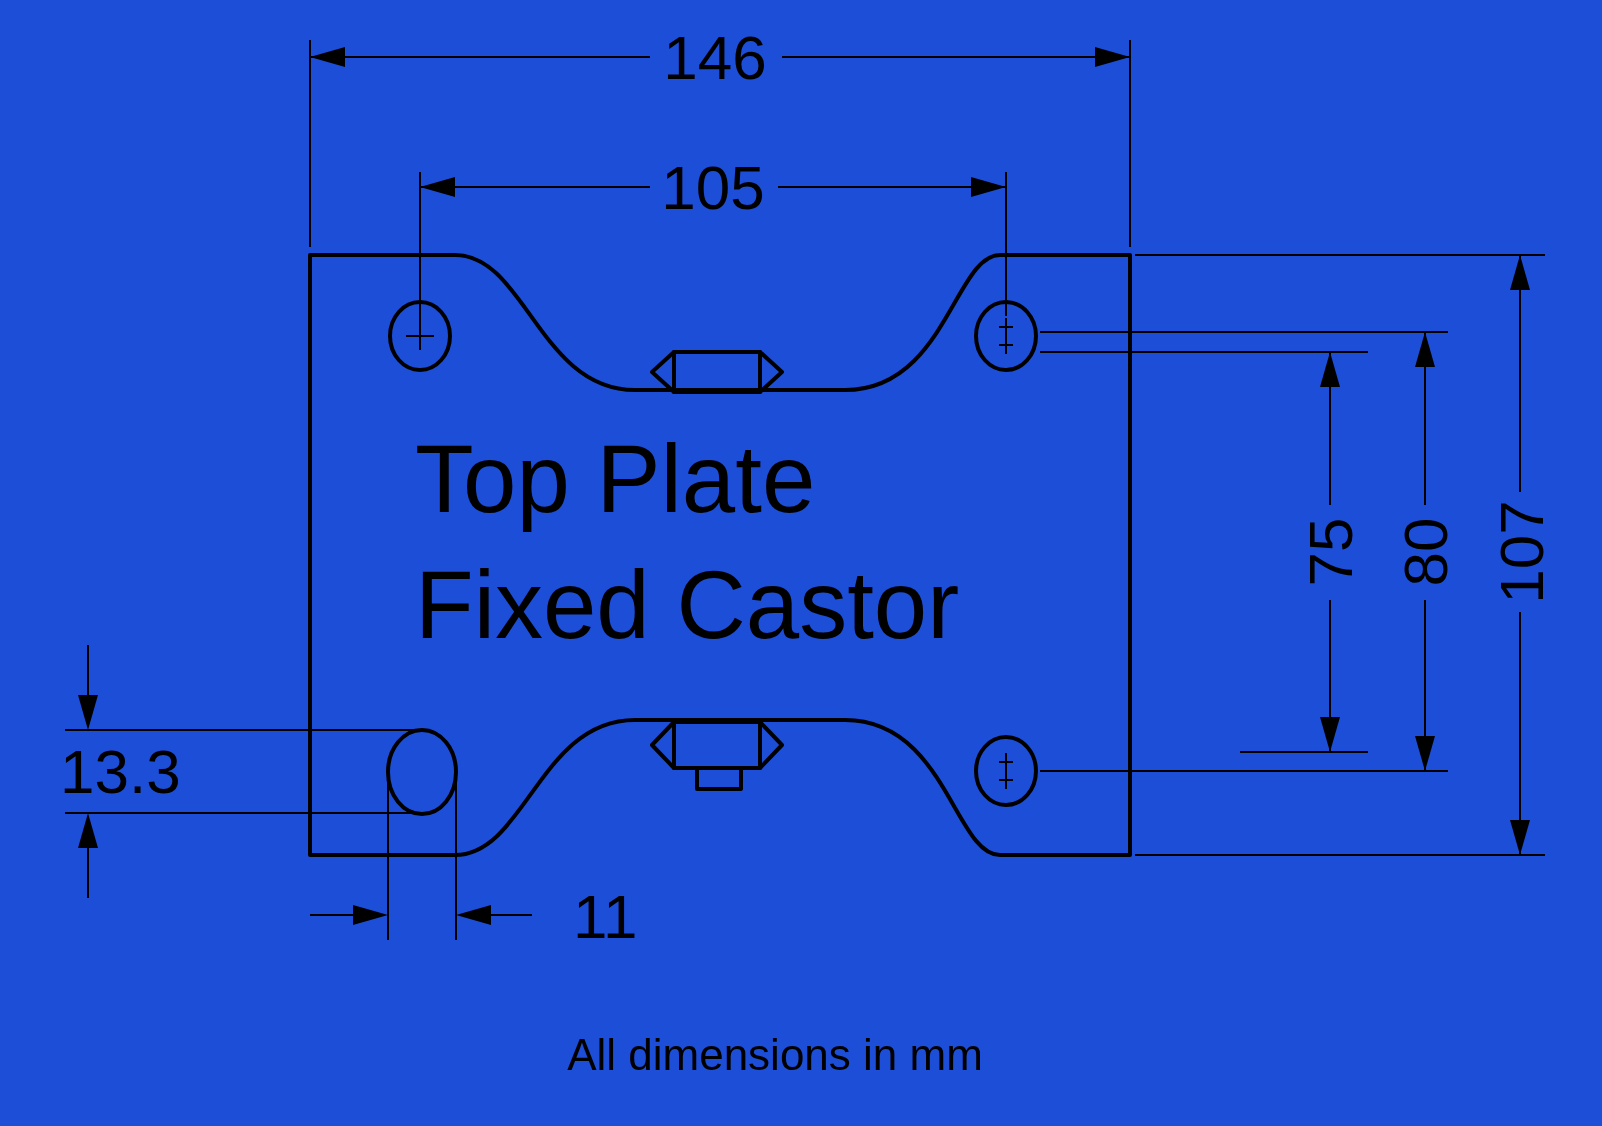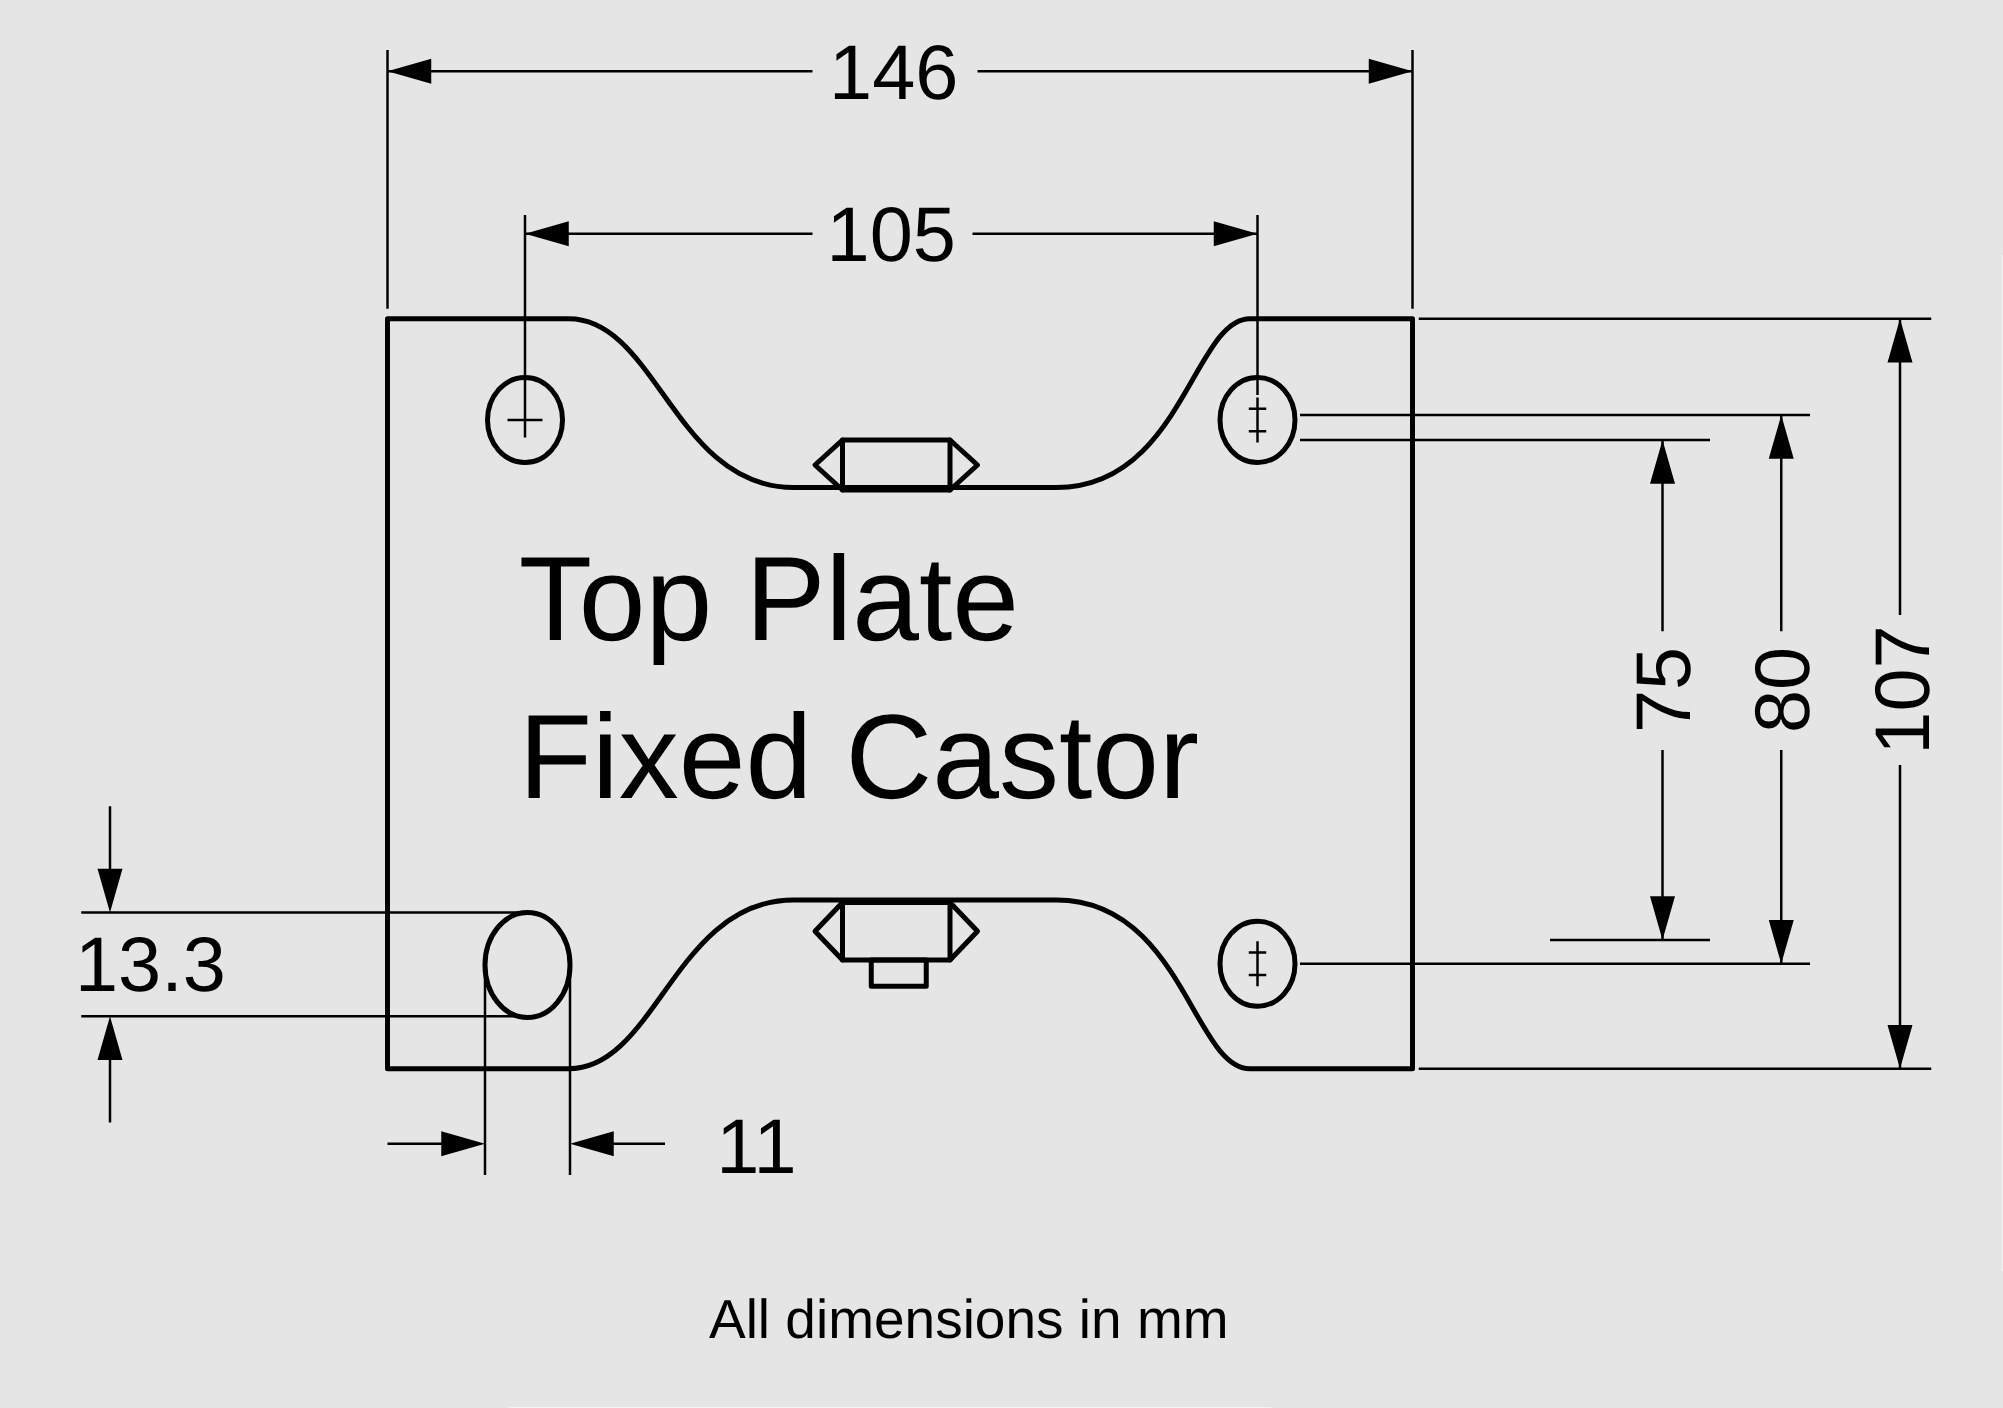--- a/index.html
+++ b/index.html
@@ -4,21 +4,21 @@
 <style>
   html, body {
     margin: 0;
     padding: 0;
     background: #ffffff;
   }
   .canvas {
     position: relative;
     width: 1602px;
     height: 1126px;
-    background: #e5e5e5;
+    background: #1d4ed8;
     overflow: hidden;
   }
   svg {
     display: block;
   }
   .thick {
     stroke: #000000;
     stroke-width: 4;
     fill: none;
     stroke-linecap: round;

